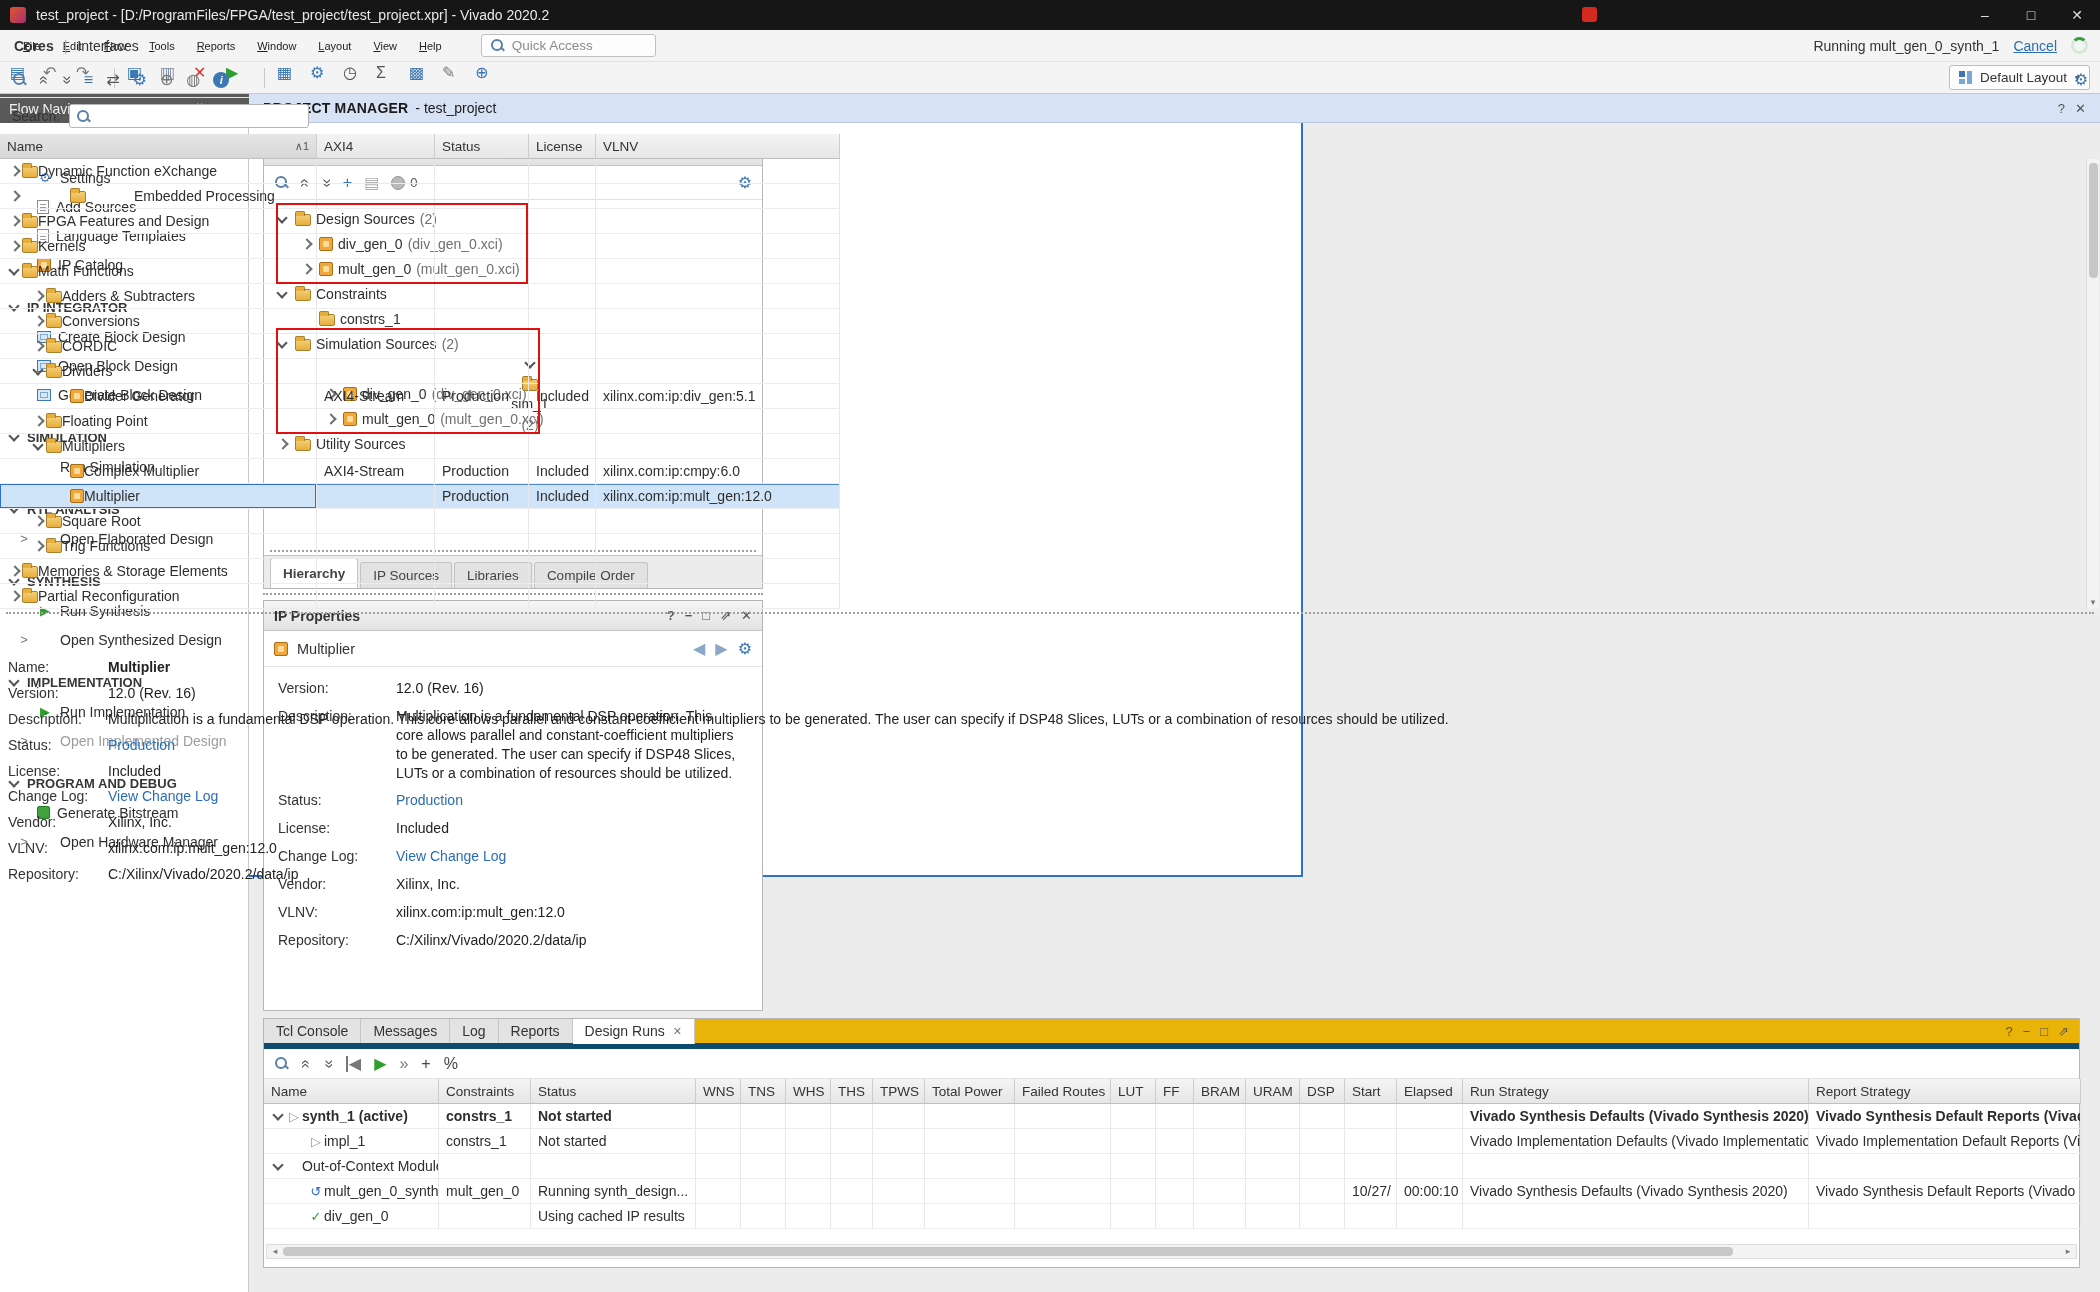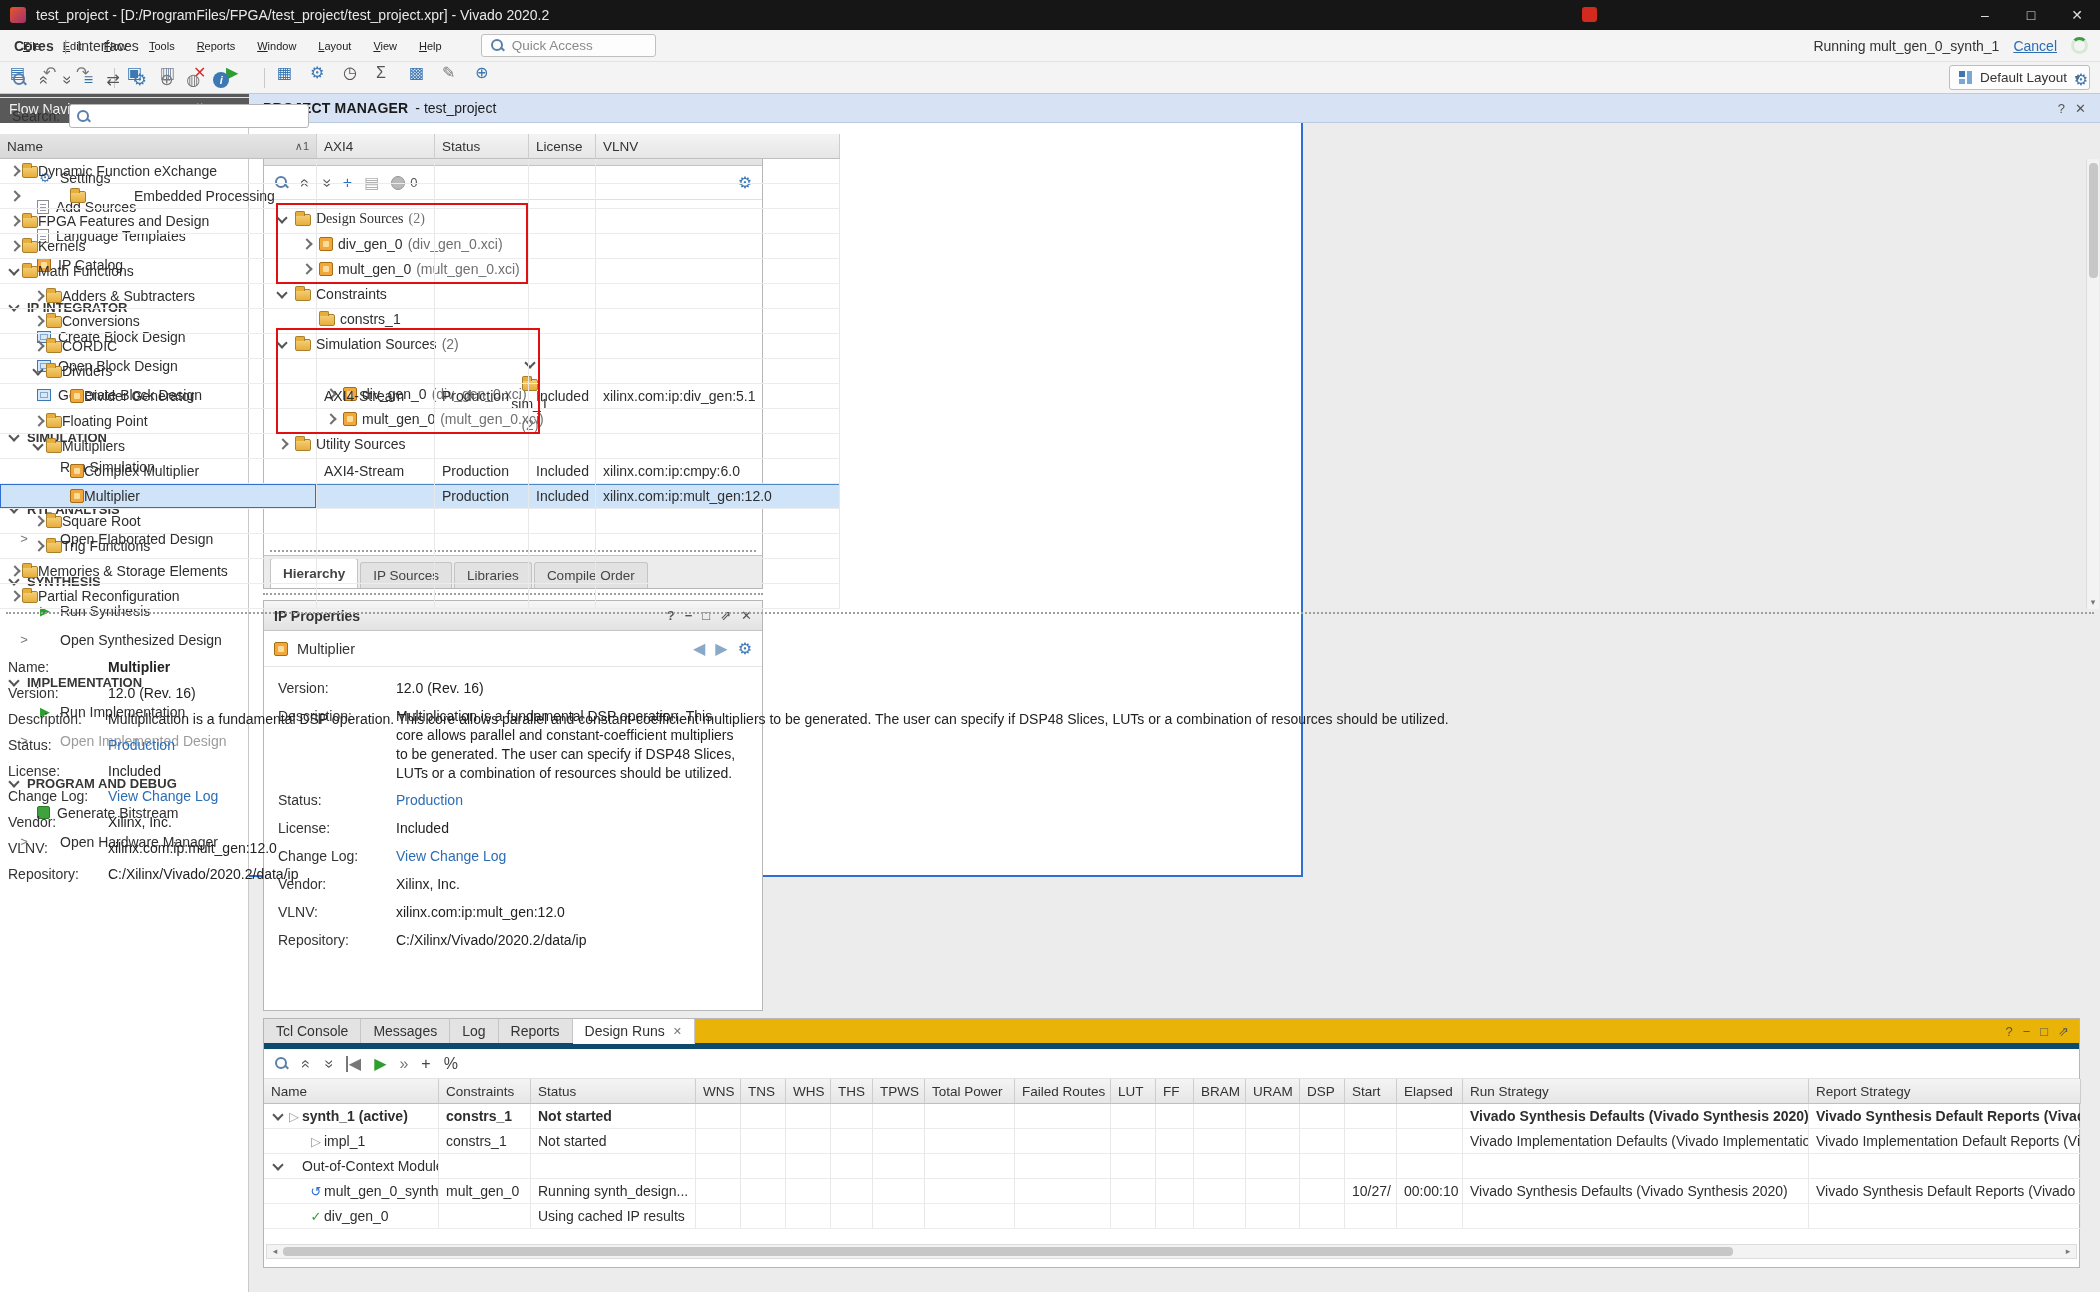--- a/index.html
+++ b/index.html
@@ -380,21 +380,21 @@
         <span class="gly" style="color: rgb(47, 111, 208);">+</span>
         <span class="gly" style="color: rgb(176, 176, 176);">▤</span>
         <span class="badge-wrap">
           <span class="badge-dot"></span>
           <span class="badge-num">0</span>
         </span>
         <span class="flex-sp"></span>
         <span class="gly" style="color: rgb(60, 120, 180);">⚙</span>
       </div>
     <div id="sources-tree">
-        <div class="tree-row" style="padding-left: 10px; font-family: Liberation Serif, serif;">
+        <div class="tree-row" style="padding-left: 10px;">
           <span class="exp o"></span>
           <span class="ic ic-folder"></span>
           <span class="tree-label">Design Sources</span>
           <span class="tree-suffix"> (2)</span>
         </div>
         <div class="tree-row" style="padding-left: 34px;">
           <span class="exp c"></span>
           <span class="ic ic-ip"></span>
           <span class="tree-label">div_gen_0</span>
           <span class="tree-suffix"> (div_gen_0.xci)</span>

